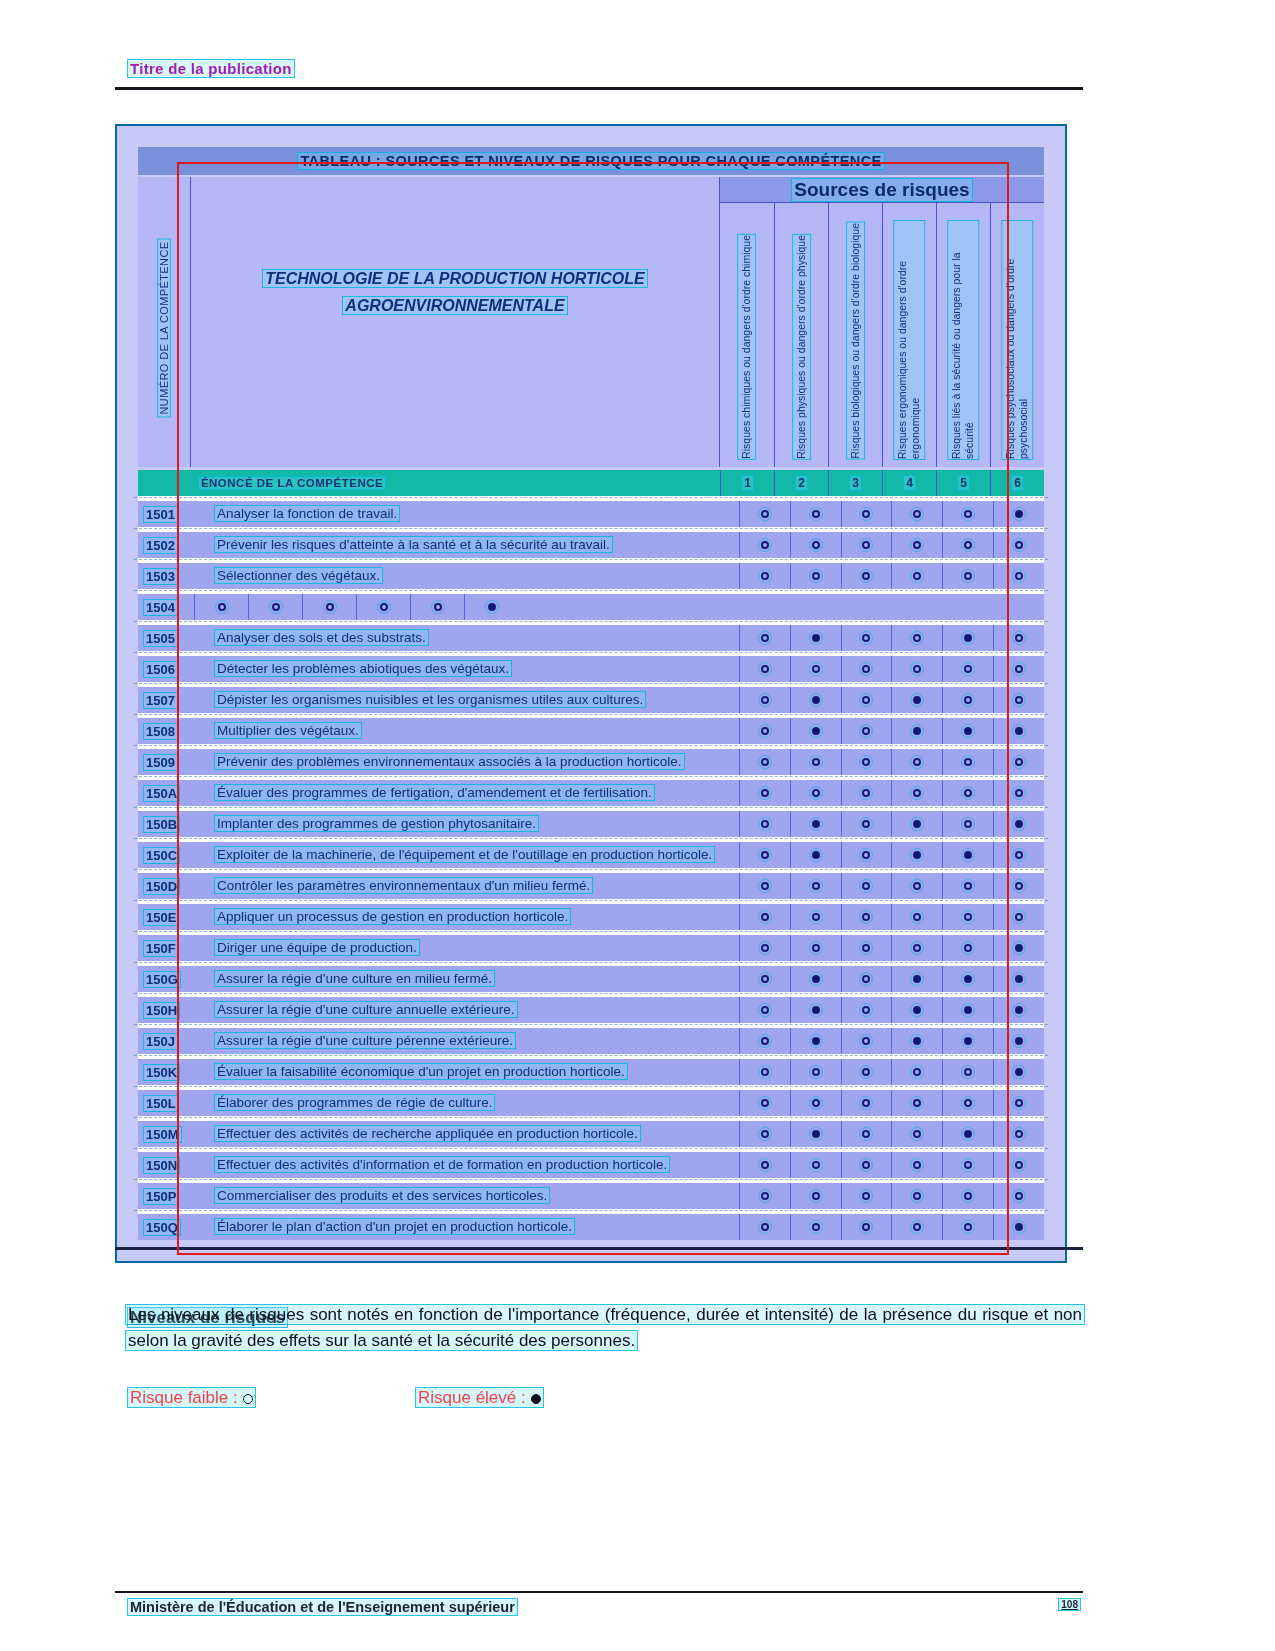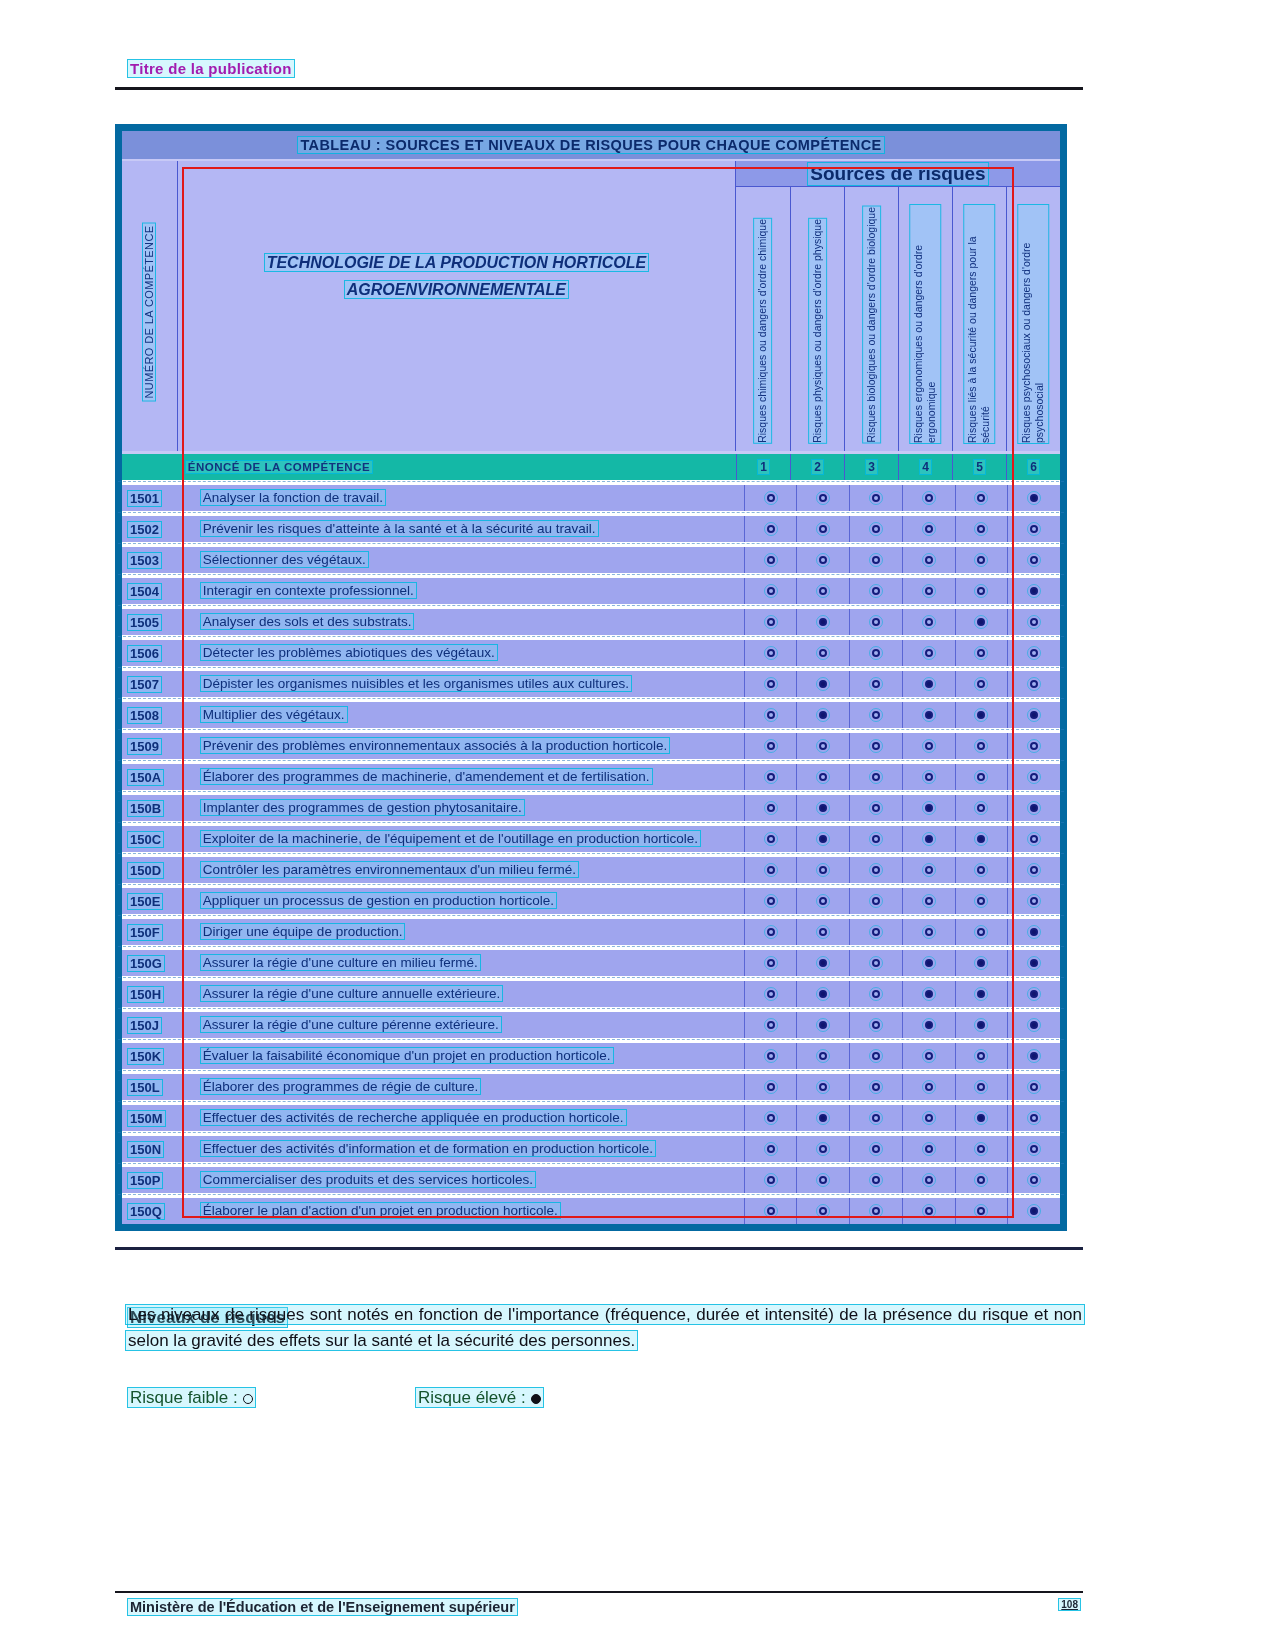--- a/index.html
+++ b/index.html
@@ -16,21 +16,21 @@
     padding: 0 2px;
     box-decoration-break: clone; -webkit-box-decoration-break: clone;
   }
 
   .pub-title { position: absolute; left: 128px; top: 60px; font-size: 15px; font-weight: bold; color: #a21caf; letter-spacing: .3px; }
   .top-rule { position: absolute; left: 115px; top: 87px; width: 968px; height: 3px; background: #15151d; }
 
   
   .tbl {
     position: absolute; left: 115px; top: 124px; width: 952px;
-    background: #c7c9f6; border: 7px solid #0369a1; padding: 0;
+    background: #c7c9f6; border: 2px solid #0369a1; padding: 21px;
   }
   .tbl-title {
     height: 28px; background: #7b90da; display: flex; align-items: center; justify-content: center;
     font-size: 14.5px; font-weight: bold; color: #0b2a6b; letter-spacing: .4px;
   }
   .thead { display: flex; height: 290px; background: #b4b7f4; position: relative; margin-top: 2px; }
   .num-col { width: 56px; position: relative; border-right: 1px solid #4a58d0; }
   .num-col .vlabel {
     position: absolute; left: 50%; top: 52%;
     transform: translate(-50%,-50%) rotate(-90deg);
@@ -71,21 +71,21 @@
   }
   .dot.filled { background: #10156e; }
 
   .red-box { position: absolute; left: 60px; top: 36px; width: 832px; bottom: 6px; border: 2px solid #e11818; pointer-events: none; z-index: 6; }
 
   .tbl-bottom-rule { position: absolute; left: 115px; top: 1247px; width: 968px; height: 3px; background: #1b2140; }
 
   
   .notes-h { position: absolute; left: 128px; top: 1308px; font-size: 17px; font-weight: bold; text-decoration: underline; color: #101018; }
   .notes-p { position: absolute; left: 126px; top: 1302px; width: 958px; font-size: 17px; line-height: 1.55; color: #101018; text-align: justify; }
-  .legend { position: absolute; left: 128px; top: 1388px; font-size: 17px; color: #14532d; }
+  .legend { position: absolute; left: 128px; top: 1388px; font-size: 17px; color: #ef4444; }
   .legend .leg-high { position: absolute; left: 288px; top: 0; white-space: nowrap; }
   .legend .leg-low { white-space: nowrap; }
   .legdot { display: inline-block; width: 10px; height: 10px; border: 1.5px solid #101018; border-radius: 50%; vertical-align: -1px; margin-left: 5px; background: transparent; }
   .legdot.filled { background: #101018; }
 
   
   .foot-rule { position: absolute; left: 115px; top: 1591px; width: 968px; height: 2px; background: #15151d; }
   .foot-text { position: absolute; left: 128px; top: 1599px; font-size: 14.5px; font-weight: bold; color: #1c2433; }
   .foot-page { position: absolute; right: 195px; top: 1599px; font-size: 10px; font-weight: bold; color: #1c2433; text-decoration: underline; }
 </style>
@@ -230,21 +230,20 @@
           </div>
           <div class="cell risk">
             <span class="dot open"></span>
           </div>
           <div class="cell risk">
             <span class="dot open"></span>
           </div>
         </div>
         <div class="row">
           <div class="cell code"><span class="hl">1504</span></div>
-          <div class="cell label"><span class="hl">Interagir en contexte professionnel.</span></div>
           <div class="cell risk">
             <span class="dot open"></span>
           </div>
           <div class="cell risk">
             <span class="dot open"></span>
           </div>
           <div class="cell risk">
             <span class="dot open"></span>
           </div>
           <div class="cell risk">
@@ -362,21 +361,21 @@
           </div>
           <div class="cell risk">
             <span class="dot open"></span>
           </div>
           <div class="cell risk">
             <span class="dot open"></span>
           </div>
         </div>
         <div class="row">
           <div class="cell code"><span class="hl">150A</span></div>
-          <div class="cell label"><span class="hl">Élaborer des programmes de machinerie, d'amendement et de fertilisation.</span></div>
+          <div class="cell label"><span class="hl">Évaluer des programmes de fertigation, d'amendement et de fertilisation.</span></div>
           <div class="cell risk">
             <span class="dot open"></span>
           </div>
           <div class="cell risk">
             <span class="dot open"></span>
           </div>
           <div class="cell risk">
             <span class="dot open"></span>
           </div>
           <div class="cell risk">

